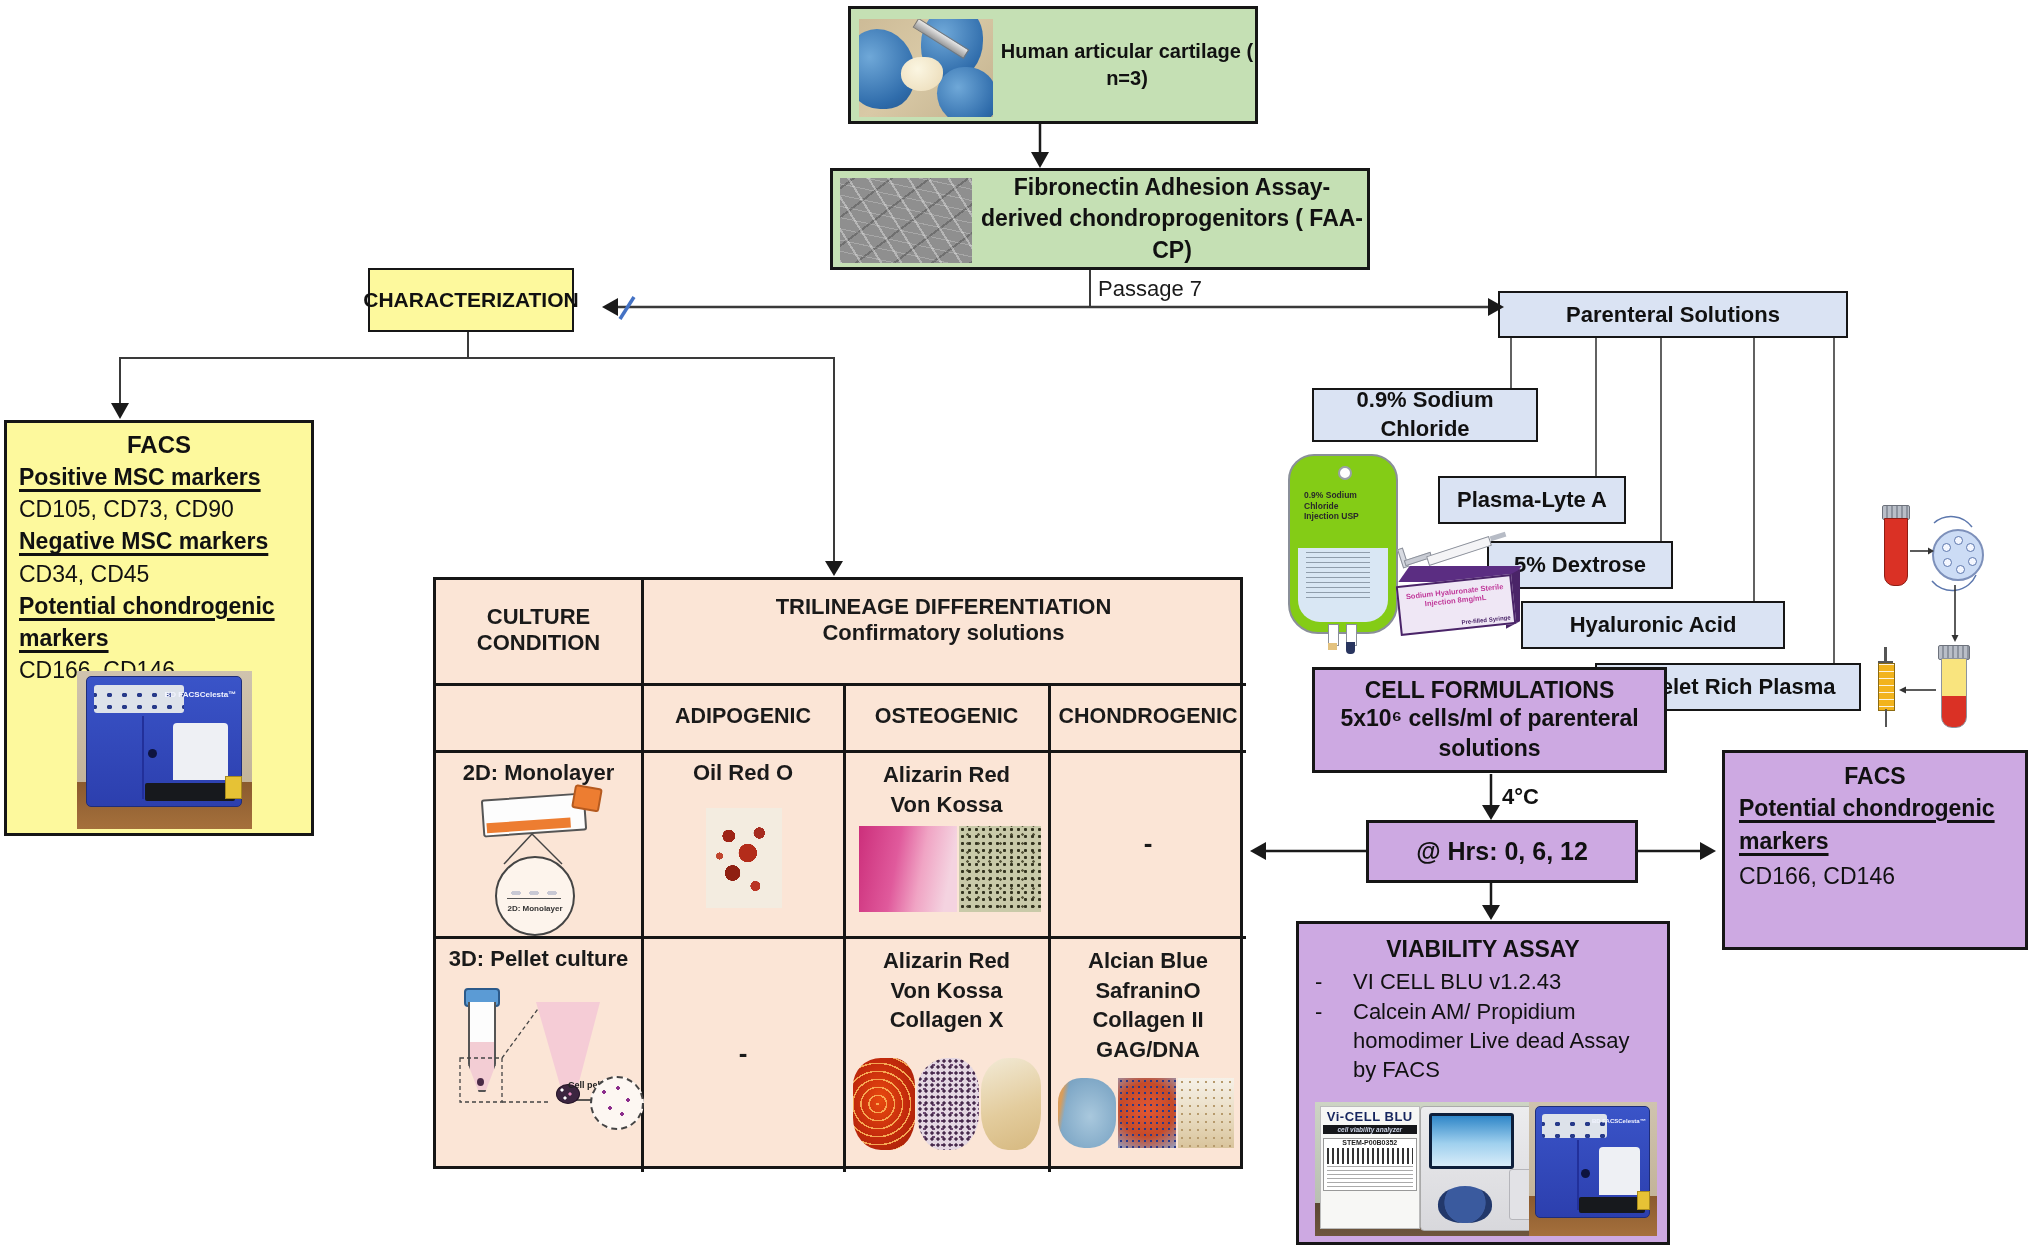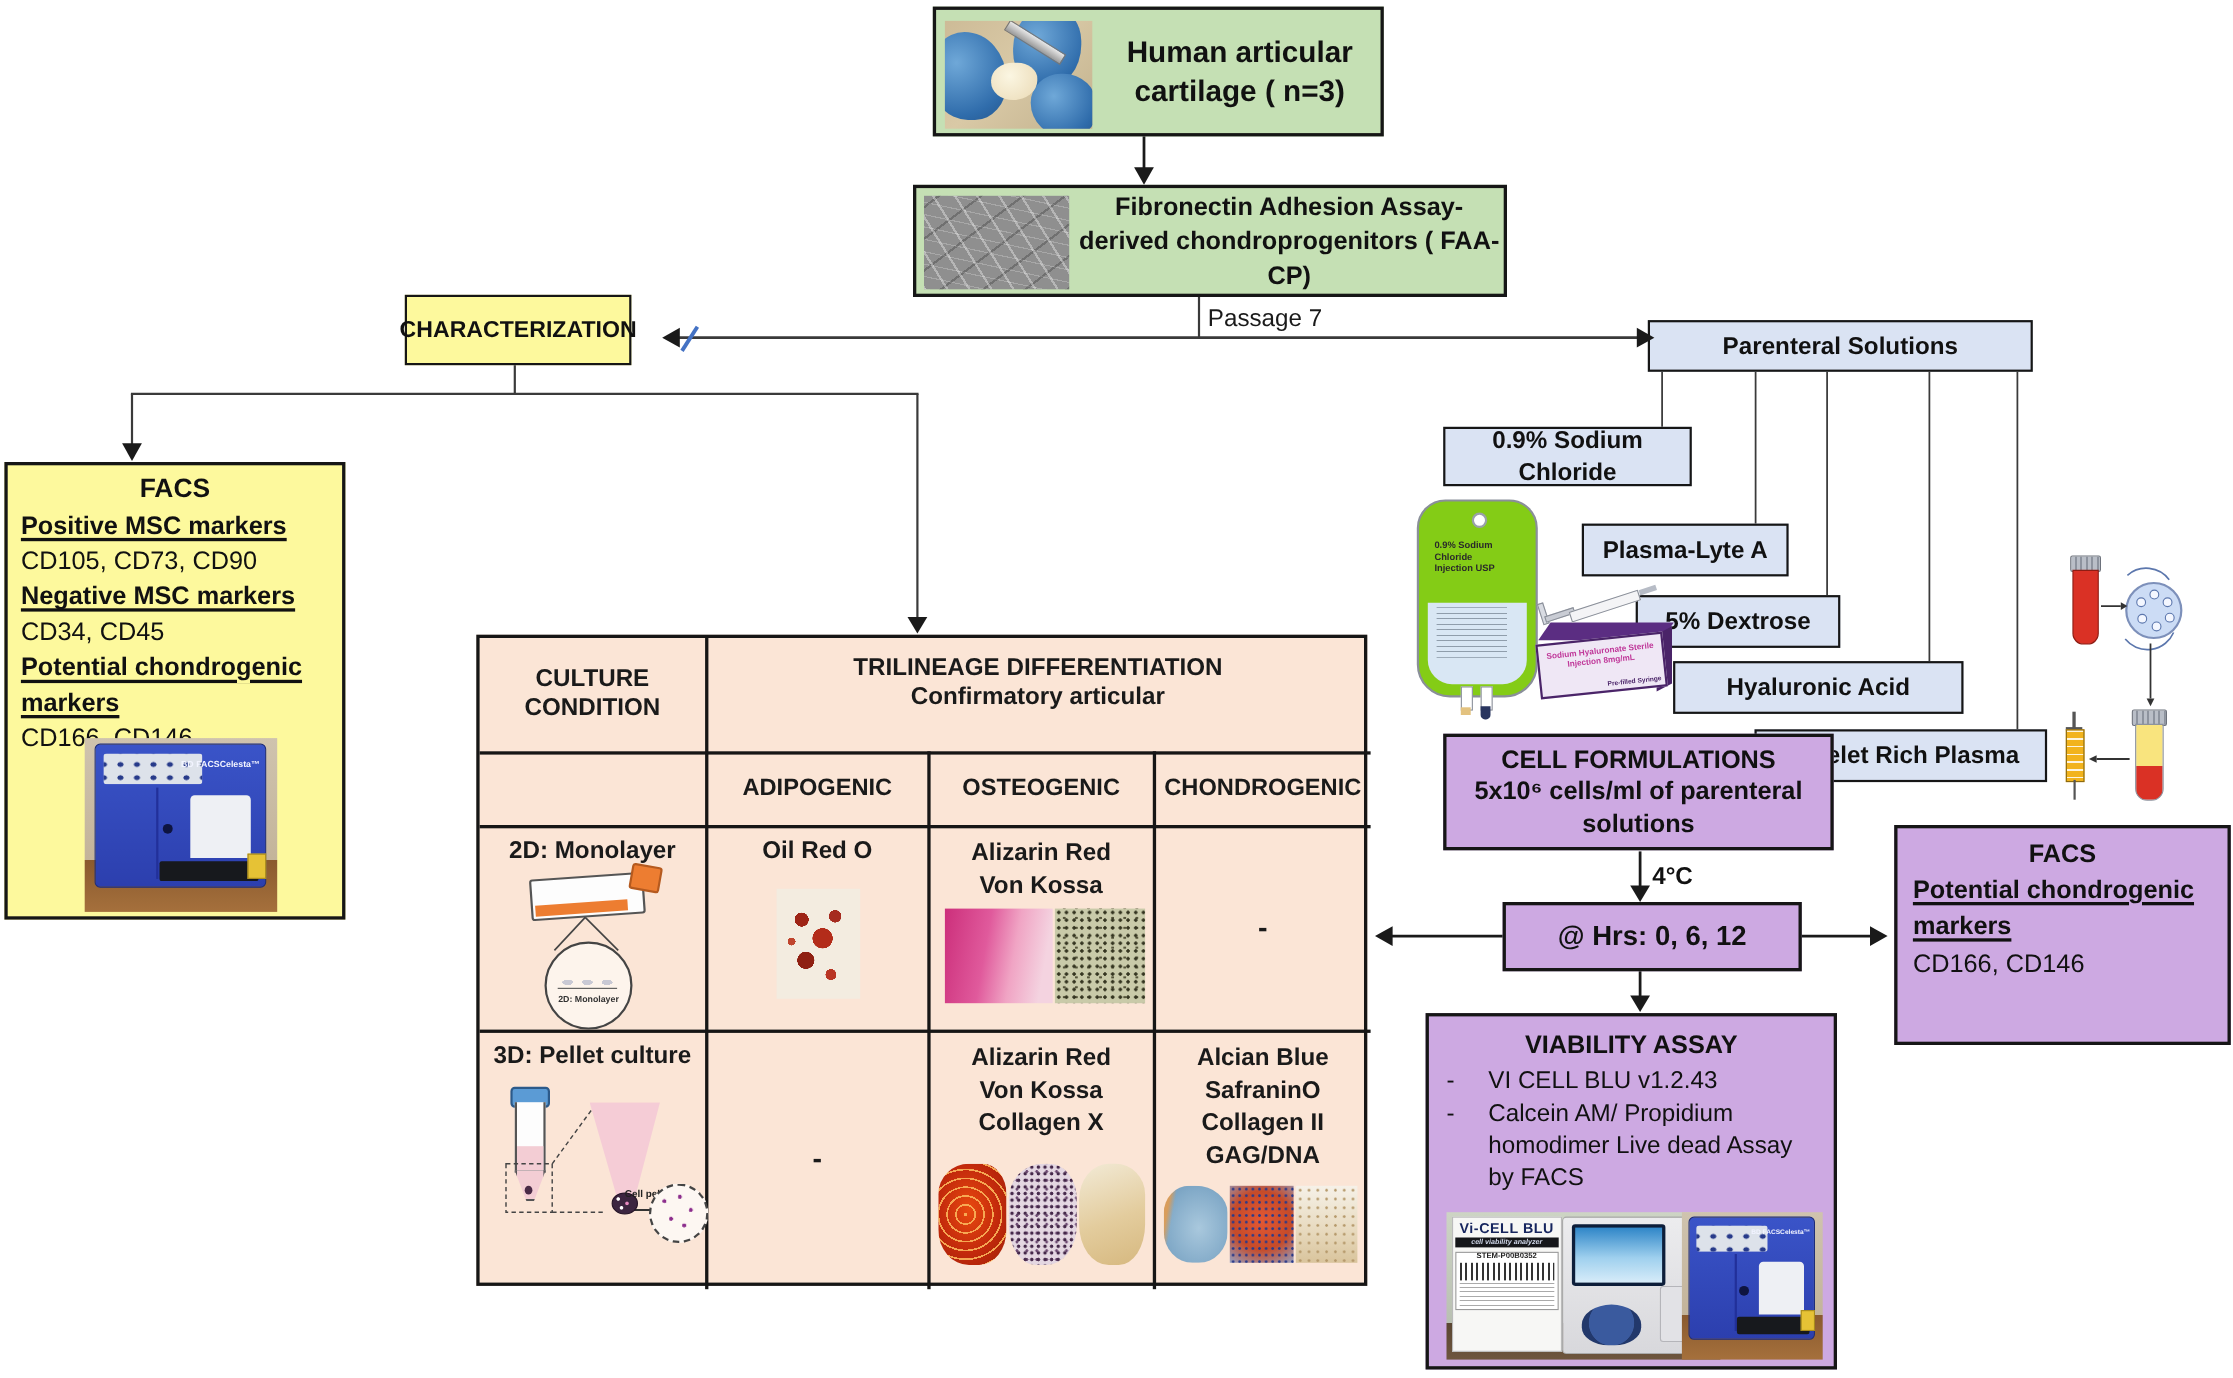--- a/index.html
+++ b/index.html
@@ -124,21 +124,21 @@
 
   <div class="box green" style="left:848px;top:6px;width:410px;height:118px;">
     <div class="photo cartilage-photo" style="left:8px;top:10px;width:134px;height:98px;">
       <div class="glove" style="left:-14px;top:10px;width:70px;height:80px;border-radius:50% 60% 45% 55%;"></div>
       <div class="glove" style="left:62px;top:-12px;width:62px;height:74px;border-radius:55% 45% 60% 50%;"></div>
       <div class="glove" style="left:78px;top:48px;width:60px;height:58px;border-radius:50% 55% 45% 60%;"></div>
       <div class="cart-blob" style="left:42px;top:38px;width:42px;height:34px;"></div>
       <div class="scalpel" style="left:52px;top:14px;"></div>
     </div>
     <div style="position:absolute;left:148px;top:0;width:256px;height:100%;display:flex;align-items:center;justify-content:center;">
-      <span style="font-size:27px;line-height:1.35;">Human articular cartilage  ( n=3)</span>
+      <span style="font-size:20px;line-height:1.35;">Human articular cartilage  ( n=3)</span>
     </div>
   </div>
 
   <div class="box green" style="left:830px;top:168px;width:540px;height:102px;">
     <div class="photo micro-photo" style="left:7px;top:7px;width:132px;height:85px;"></div>
     <div style="position:absolute;left:145px;top:0;width:388px;height:100%;display:flex;align-items:center;justify-content:center;">
       <span style="font-size:23px;line-height:1.35;">Fibronectin Adhesion Assay-derived chondroprogenitors ( FAA-CP)</span>
     </div>
   </div>
 
@@ -179,21 +179,21 @@
     <div class="tline" style="left:612px;top:103px;width:2.5px;height:489px;"></div>
     <div class="tline" style="left:0;top:103px;width:810px;height:2.5px;"></div>
     <div class="tline" style="left:0;top:170px;width:810px;height:2.5px;"></div>
     <div class="tline" style="left:0;top:356px;width:810px;height:2.5px;"></div>
 
     <div class="celllabel" style="left:0;top:24px;width:205px;font-weight:bold;">
       <span style="display:inline-block;width:130px;">CULTURE CONDITION</span>
     </div>
     <div class="celllabel" style="left:207px;top:14px;width:601px;font-weight:bold;">
       <div>TRILINEAGE DIFFERENTIATION</div>
-      <div>Confirmatory articular</div>
+      <div>Confirmatory solutions</div>
     </div>
 
     <div class="celllabel" style="left:207px;top:124px;width:200px;font-weight:bold;font-size:21.5px;">ADIPOGENIC</div>
     <div class="celllabel" style="left:409px;top:124px;width:203px;font-weight:bold;font-size:21.5px;">OSTEOGENIC</div>
     <div class="celllabel" style="left:614px;top:124px;width:196px;font-weight:bold;font-size:21.5px;">CHONDROGENIC</div>
 
     <div class="celllabel" style="left:0;top:180px;width:205px;">2D: Monolayer</div>
 
     <div class="abs" style="left:28px;top:212px;width:160px;height:142px;">
       <div class="flask-body" style="left:18px;top:4px;">

